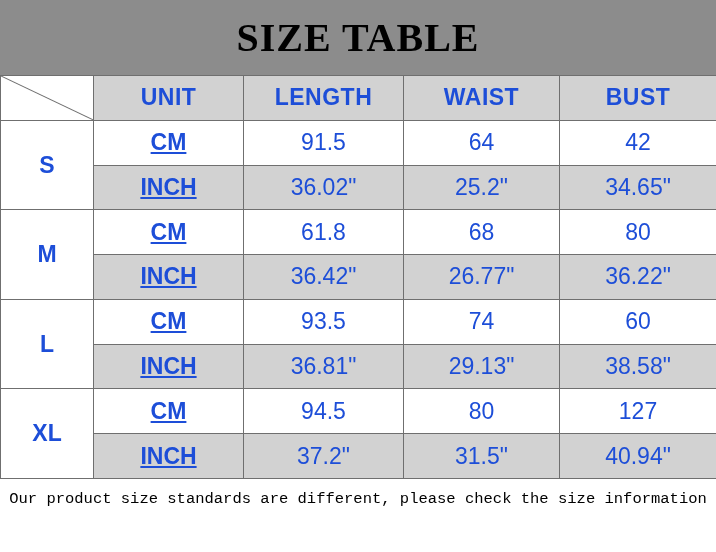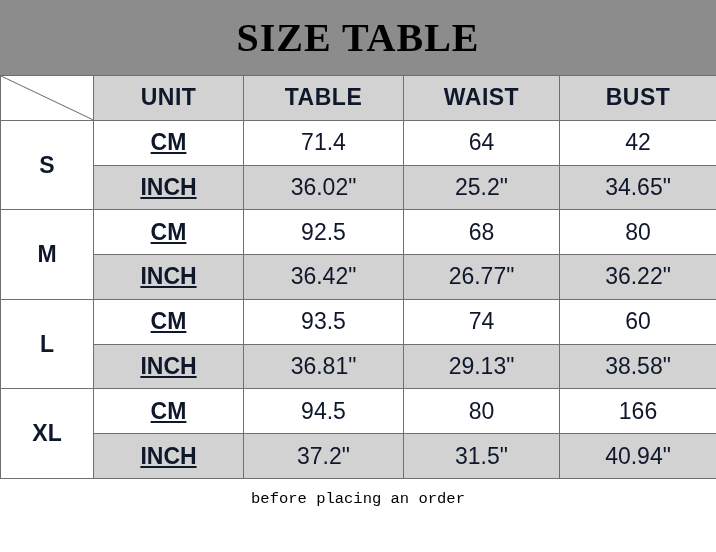--- a/index.html
+++ b/index.html
@@ -51,21 +51,21 @@
     width: 716px;
     height: 404px;
     table-layout: fixed;
   }
   table.size-table td {
     border: 1px solid #6f6f6f;
     text-align: center;
     vertical-align: middle;
     font-family: "Liberation Sans", sans-serif;
     font-size: 23px;
-    color: #0f172a;
+    color: #1d4ed8;
     padding: 0;
   }
   
   col.c-size { width: 93px; }
   col.c-unit { width: 150px; }
   col.c-len  { width: 160px; }
   col.c-waist{ width: 156px; }
   col.c-bust { width: 157px; }
 
   .corner-cell {
@@ -154,43 +154,43 @@
         <col class="c-bust">
       </colgroup>
       <tbody>
         <tr>
           <td class="corner-cell">
             <svg class="diag" viewBox="0 0 93 70" preserveAspectRatio="none">
               <line x1="0" y1="0" x2="93" y2="70" stroke="#6f6f6f" stroke-width="1.4"></line>
             </svg>
           </td>
           <td class="head-cell">UNIT</td>
-          <td class="head-cell">TABLE</td>
+          <td class="head-cell">LENGTH</td>
           <td class="head-cell">WAIST</td>
           <td class="head-cell">BUST</td>
         </tr>
 
         <tr class="row-cm">
           <td class="size-cell" rowspan="2">S</td>
           <td class="unit-cell">CM</td>
-          <td>71.4</td>
+          <td>91.5</td>
           <td>64</td>
           <td>42</td>
         </tr>
         <tr class="row-inch">
           <td class="unit-cell">INCH</td>
           <td>36.02"</td>
           <td>25.2"</td>
           <td>34.65"</td>
         </tr>
 
         <tr class="row-cm">
           <td class="size-cell" rowspan="2">M</td>
           <td class="unit-cell">CM</td>
-          <td>92.5</td>
+          <td>61.8</td>
           <td>68</td>
           <td>80</td>
         </tr>
         <tr class="row-inch">
           <td class="unit-cell">INCH</td>
           <td>36.42"</td>
           <td>26.77"</td>
           <td>36.22"</td>
         </tr>
 
@@ -206,29 +206,29 @@
           <td>36.81"</td>
           <td>29.13"</td>
           <td>38.58"</td>
         </tr>
 
         <tr class="row-cm">
           <td class="size-cell" rowspan="2">XL</td>
           <td class="unit-cell">CM</td>
           <td>94.5</td>
           <td>80</td>
-          <td>166</td>
+          <td>127</td>
         </tr>
         <tr class="row-inch">
           <td class="unit-cell">INCH</td>
           <td>37.2"</td>
           <td>31.5"</td>
           <td>40.94"</td>
         </tr>
       </tbody>
     </table>
   </div>
 
   <div class="footer">
-    <div class="footer-line">before placing an order</div>
+    <div class="footer-line">Our product size standards are different, please check the size information</div>
   </div>
 
 </div>
 
 </body></html>

